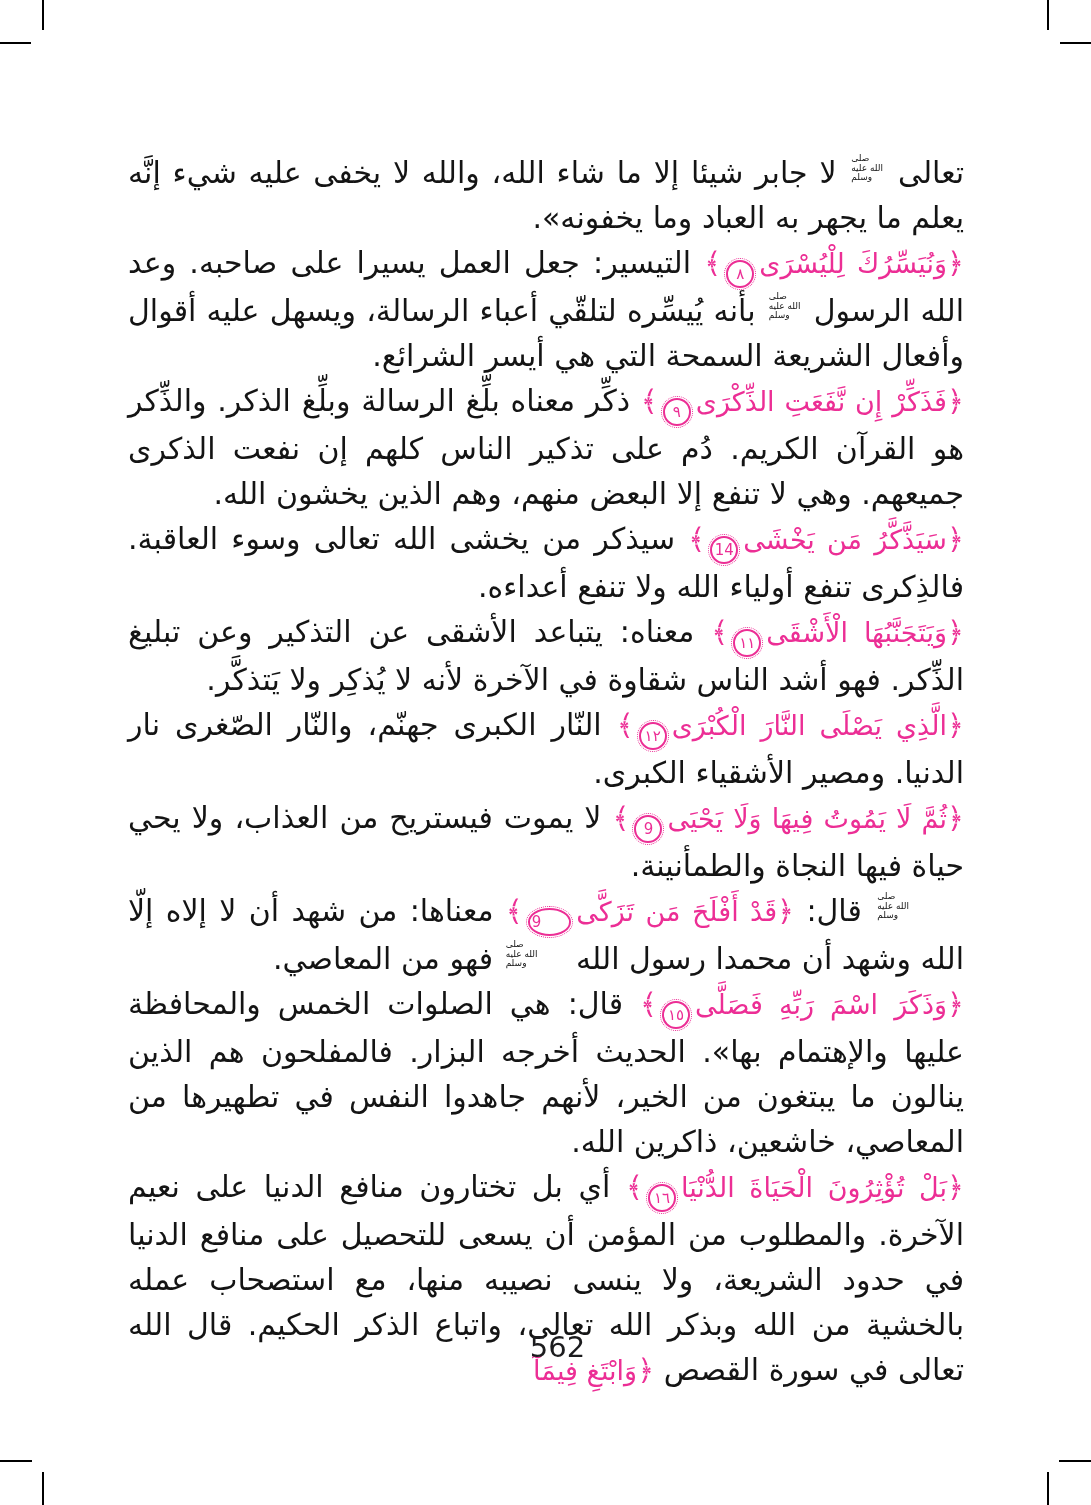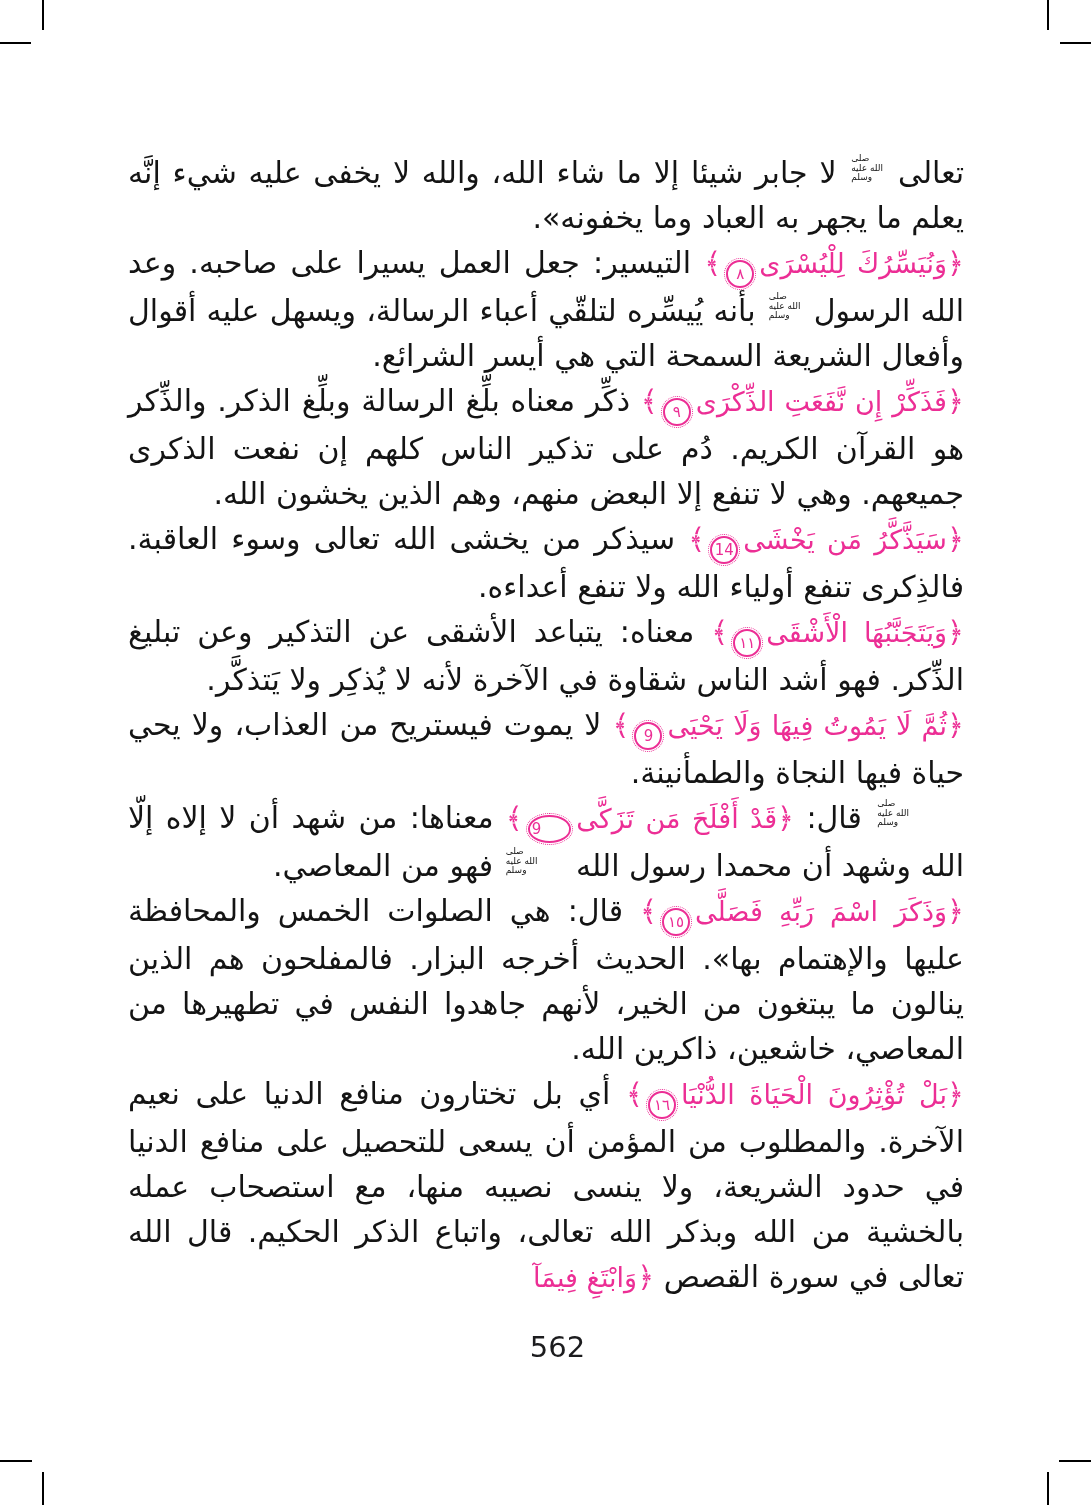--- a/index.html
+++ b/index.html
@@ -145,20 +145,24 @@
     <p class="para">
       <span class="verse"><span class="br">﴿</span><span class="vt">سَيَذَّكَّرُ مَن يَخْشَى</span><span class="vnum">14</span><span class="br">﴾</span></span>
       <span class="t">سيذكر من يخشى الله تعالى وسوء العاقبة. فالذِكرى تنفع أولياء الله ولا تنفع أعداءه.</span>
     </p>
 
     <p class="para">
       <span class="verse"><span class="br">﴿</span><span class="vt">وَيَتَجَنَّبُهَا الْأَشْقَى</span><span class="vnum">١١</span><span class="br">﴾</span></span>
       <span class="t">معناه: يتباعد الأشقى عن التذكير وعن تبليغ الذِّكر. فهو أشد الناس شقاوة في الآخرة لأنه لا يُذكِر ولا يَتذكَّر.</span>
     </p>
 
+    <p class="para">
+      <span class="verse"><span class="br">﴿</span><span class="vt">الَّذِي يَصْلَى النَّارَ الْكُبْرَى</span><span class="vnum">١٢</span><span class="br">﴾</span></span>
+      <span class="t">النّار الكبرى جهنّم، والنّار الصّغرى نار الدنيا. ومصير الأشقياء الكبرى.</span>
+    </p>
 
     <p class="para">
       <span class="verse"><span class="br">﴿</span><span class="vt">ثُمَّ لَا يَمُوتُ فِيهَا وَلَا يَحْيَى</span><span class="vnum">9</span><span class="br">﴾</span></span>
       <span class="t">لا يموت فيستريح من العذاب، ولا يحي حياة فيها النجاة والطمأنينة.</span>
     </p>
 
     <p class="para indent">
       <span class="saw">
           <span>صلى</span>
           <span>الله عليه</span>

